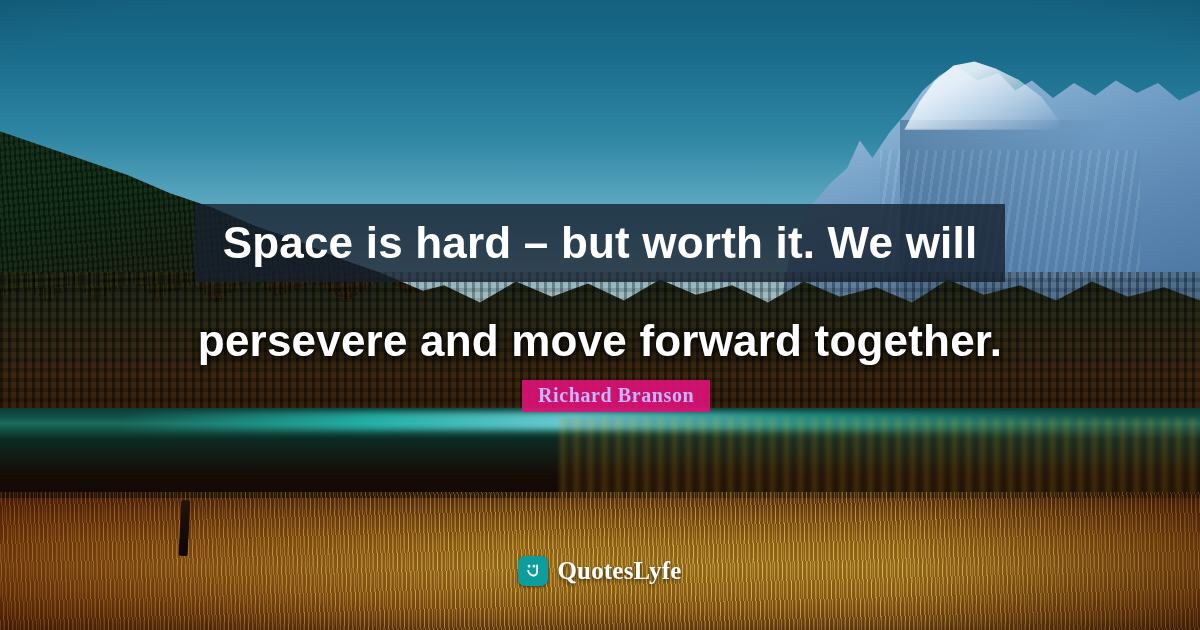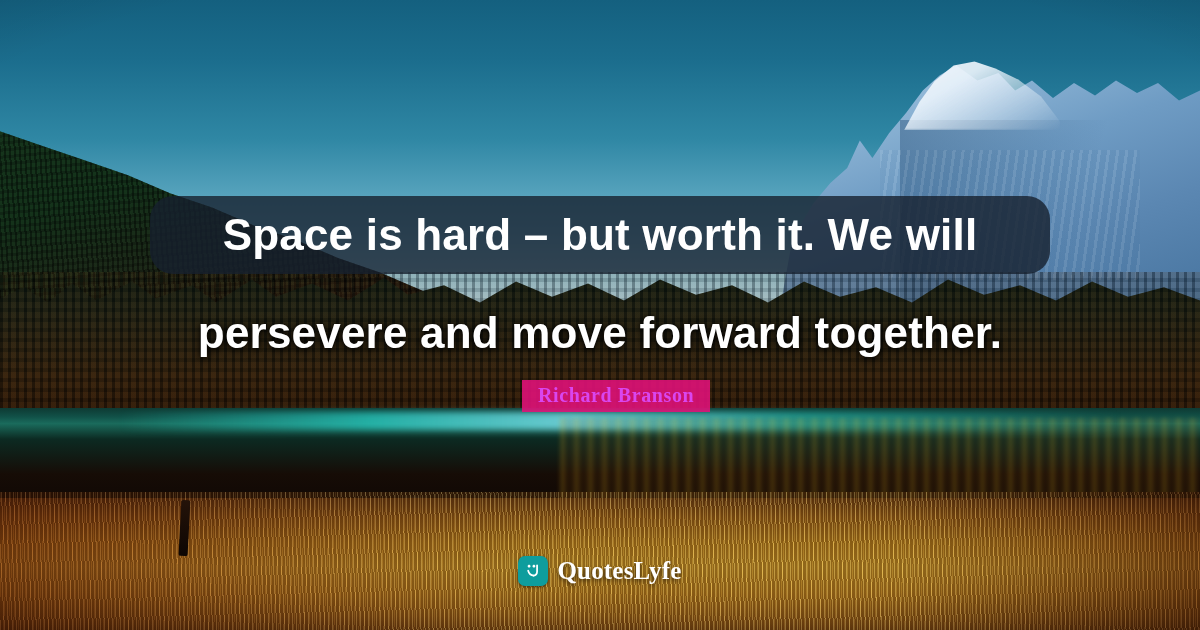--- a/index.html
+++ b/index.html
@@ -136,38 +136,37 @@
     font-weight:700;
     font-size:44px;
     line-height:78px;
     color:#ffffff;
     letter-spacing:.2px;
     text-align:center;
     white-space:nowrap;
   }
   .line1-wrap{
     position:relative;
-    width:900px;margin:0 auto;
+    width:810px;margin:8px auto;
     background:rgba(22,32,46,.80);
-    border-radius:23px;
   }
   .line1-wrap .quote-line{padding:0 14px;}
   .line2-wrap{
     position:relative;width:840px;margin:20px auto 0;
   }
   .line2-wrap .quote-line{
     text-shadow:0 2px 10px rgba(0,0,0,.85),0 0 4px rgba(0,0,0,.8);
   }
 
   
   .author-badge{
     position:absolute;left:522px;top:380px;
     padding:4px 16px 6px;
     background:rgba(226,17,122,.88);
-    color:#d946ef;
+    color:#c4b5fd;
     font-family:"Liberation Serif",serif;
     font-weight:700;
     font-size:20px;
     letter-spacing:.6px;
     line-height:22px;
     white-space:nowrap;
   }
 
   
   .logo{

